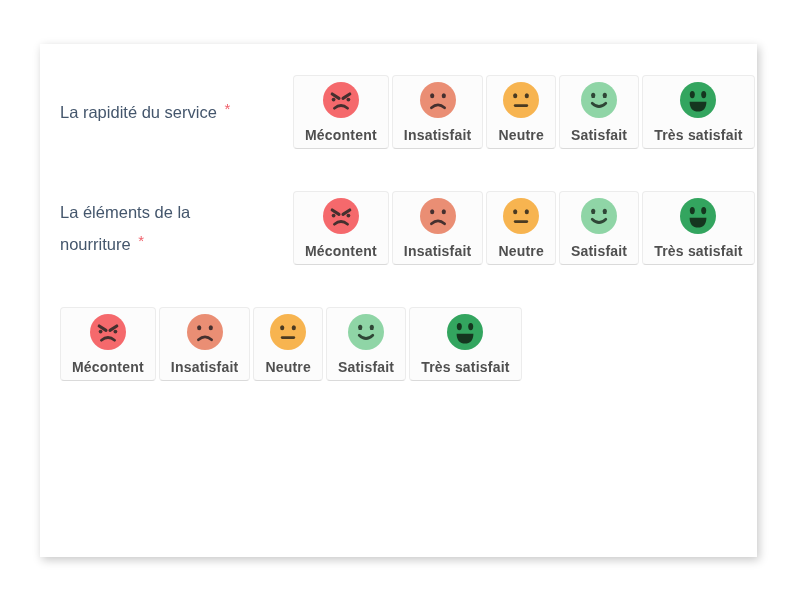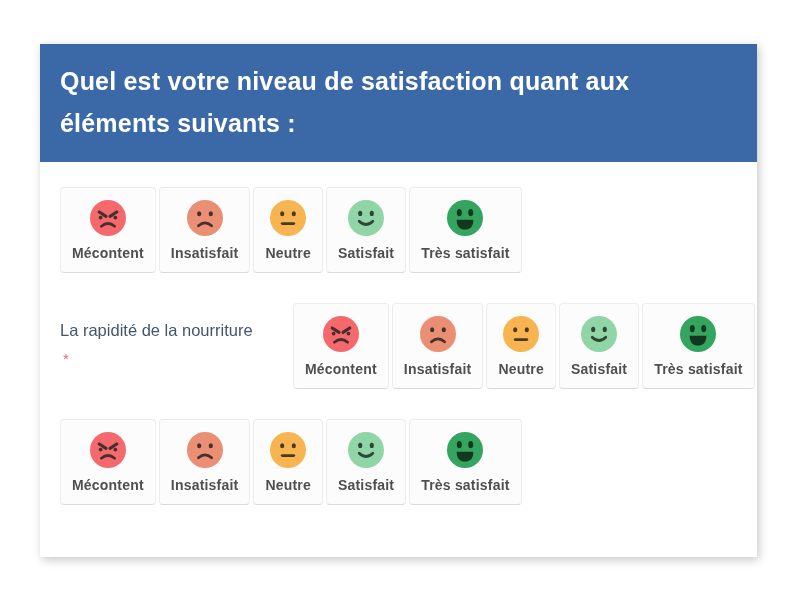--- a/index.html
+++ b/index.html
@@ -32,39 +32,39 @@
     font-size:16.5px;line-height:32px;color:#44566c;
   }
   .req{
     color:#f0606b;font-size:15px;margin-left:3px;
     position:relative;top:-4px;
   }
   .cells{display:flex;gap:3px;}
   .cell{
     font-family:"Liberation Sans", sans-serif;
     display:inline-flex;flex-direction:column;align-items:center;justify-content:center;
-    gap:9px;height:86px;box-sizing:border-box;padding:0 11px;
+    gap:9px;height:74px;box-sizing:border-box;padding:0 11px;
     background:#fcfcfc;border:1px solid #ececec;border-bottom-color:#dadada;
     border-radius:4px;cursor:pointer;
   }
   .face{width:36px;height:36px;display:block;}
   .clabel{
     font-size:14px;font-weight:bold;color:#4f4f4f;letter-spacing:0.2px;
     white-space:nowrap;
   }
 </style>
 </head>
 <body>
 
 <div class="card">
-  <div class="header" id="header" style="background: rgb(59, 105, 168);">
-    <h1 style="color: rgb(255, 255, 255);">Quel est votre niveau de satisfaction quant aux éléments suivants :</h1>
-  </div>
   <div class="matrix" id="matrix">
   <div class="row">
+    <div class="qlabel">
+      <span class="qtext">La rapidité du service </span><span class="req">*</span>
+    </div>
     <div class="cells">
   <button class="cell" type="button">
     <span class="face"><svg width="36" height="36" viewBox="0 0 36 36" aria-hidden="true">
                 <circle cx="18" cy="18" r="18" fill="#f5696c"></circle>
                 <path d="M9.2 12 L16 16.4" stroke="#45302f" stroke-width="3.1" stroke-linecap="round" fill="none"></path>
                 <path d="M26.8 12 L20 16.4" stroke="#45302f" stroke-width="3.1" stroke-linecap="round" fill="none"></path>
                 <circle cx="10.6" cy="17.6" r="1.9" fill="#45302f"></circle>
                 <circle cx="25.4" cy="17.6" r="1.9" fill="#45302f"></circle>
                 <path d="M11.4 26.2 Q18 20.8 24.6 26.2" stroke="#45302f" stroke-width="2.7" stroke-linecap="round" fill="none"></path>
               </svg></span>
@@ -108,21 +108,21 @@
                 <ellipse cx="23.7" cy="12.6" rx="2.5" ry="3.7" fill="#15361f"></ellipse>
                 <path d="M9.6 19.8 L26.4 19.8 C26.4 26.4 23.1 29.6 18 29.6 C12.9 29.6 9.6 26.4 9.6 19.8 Z" fill="#15361f"></path>
               </svg></span>
     <span class="clabel">Très satisfait</span>
   </button>
 </div>
   </div>
 
   <div class="row">
     <div class="qlabel">
-      <span class="qtext">La rapidité de la nourriture </span><span class="req">*</span>
+      <span class="qtext">La éléments de la nourriture </span><span class="req">*</span>
     </div>
     <div class="cells">
   <button class="cell" type="button">
     <span class="face"><svg width="36" height="36" viewBox="0 0 36 36" aria-hidden="true">
                 <circle cx="18" cy="18" r="18" fill="#f5696c"></circle>
                 <path d="M9.2 12 L16 16.4" stroke="#45302f" stroke-width="3.1" stroke-linecap="round" fill="none"></path>
                 <path d="M26.8 12 L20 16.4" stroke="#45302f" stroke-width="3.1" stroke-linecap="round" fill="none"></path>
                 <circle cx="10.6" cy="17.6" r="1.9" fill="#45302f"></circle>
                 <circle cx="25.4" cy="17.6" r="1.9" fill="#45302f"></circle>
                 <path d="M11.4 26.2 Q18 20.8 24.6 26.2" stroke="#45302f" stroke-width="2.7" stroke-linecap="round" fill="none"></path>

